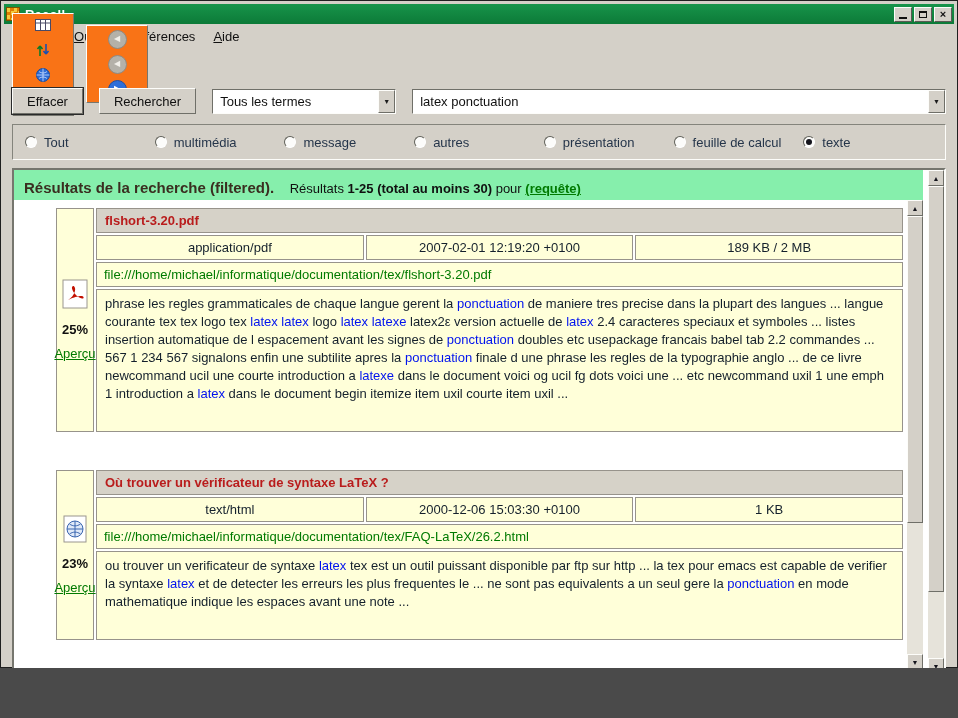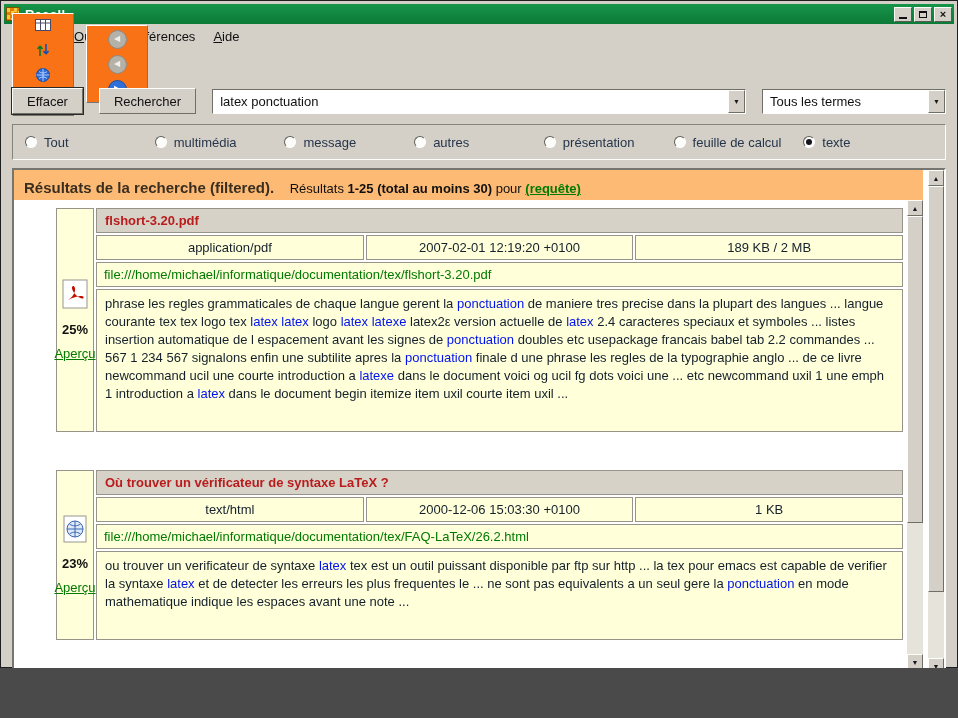--- a/index.html
+++ b/index.html
@@ -47,21 +47,21 @@
   .query-combo{flex:1;min-width:0;}
   .query-input{flex:1;min-width:0;border:0;outline:0;background:transparent;font:13px "Liberation Sans",sans-serif;color:#101010;padding:0 4px 0 7px;}
   
   .filters{flex:none;margin:4px 8px 0;height:36px;border:1px solid;border-color:#84847c #fdfdfa #fdfdfa #84847c;display:grid;grid-template-columns:repeat(7,1fr);align-items:center;padding:0 12px;font-size:13px;color:#25354a;}
   .filter-option{display:flex;align-items:center;gap:7px;}
   .radio{width:12px;height:12px;border-radius:50%;background:#fcfcfa;border:1px solid;border-color:#5f5f58 #ffffff #ffffff #5f5f58;position:relative;flex:none;}
   .radio.checked::after{content:"";position:absolute;left:2px;top:2px;width:6px;height:6px;border-radius:50%;background:#14141c;}
   
   .results{flex:none;margin:8px 8px 0;height:508px;background:#fff;border:2px solid;border-color:#76766e #fdfdfa #fdfdfa #76766e;display:flex;}
   .results-main{flex:1;min-width:0;display:flex;flex-direction:column;}
-  .results-header{flex:none;padding:9px 10px 4px;font-size:13px;color:#101010;background:#fdba74;white-space:nowrap;}
+  .results-header{flex:none;padding:9px 10px 4px;font-size:13px;color:#101010;background:#86efac;white-space:nowrap;}
   .rh-title{font-size:15px;font-weight:bold;color:#3a2e20;margin-right:12px;}
   .rh-bold{font-weight:bold;}
   .rh-link{font-weight:bold;color:#007a00;text-decoration:underline;cursor:pointer;}
   .list-wrap{flex:1;min-height:0;display:flex;margin-bottom:4px;}
   .entries{flex:1;min-width:0;padding:8px 4px 8px 10px;overflow:hidden;}
   .spacer-col{width:5px;background:#fff;flex:none;}
   
   .vscroll{width:16px;flex:none;background:#e6e3da;display:flex;flex-direction:column;}
   .sbtn{height:16px;flex:none;background:#d4d0c8;border:1px solid;border-color:#fdfdfa #6f6f68 #6f6f68 #fdfdfa;display:flex;align-items:center;justify-content:center;font-size:7px;color:#14141c;}
   .strack{flex:1;position:relative;}
@@ -153,26 +153,26 @@
       </button>
       <button class="tool-btn">
         <span class="nav-circle nav-enabled">▶</span>
       </button>
     </div>
   </div>
 
   <div class="search-row">
     <button class="push-btn default-btn">Effacer</button>
     <button class="push-btn">Rechercher</button>
+    <div class="combo mode-combo">
+      <span class="value">Tous les termes</span>
+      <span class="combo-arrow">▼</span>
+    </div>
     <div class="combo query-combo">
       <input class="query-input" type="text" value="latex ponctuation" style="">
-      <span class="combo-arrow">▼</span>
-    </div>
-    <div class="combo mode-combo">
-      <span class="value">Tous les termes</span>
       <span class="combo-arrow">▼</span>
     </div>
   </div>
 
   <div class="filters">
     <span class="filter-option">
       <span class="radio"></span>
       <span>Tout</span>
     </span>
     <span class="filter-option">

